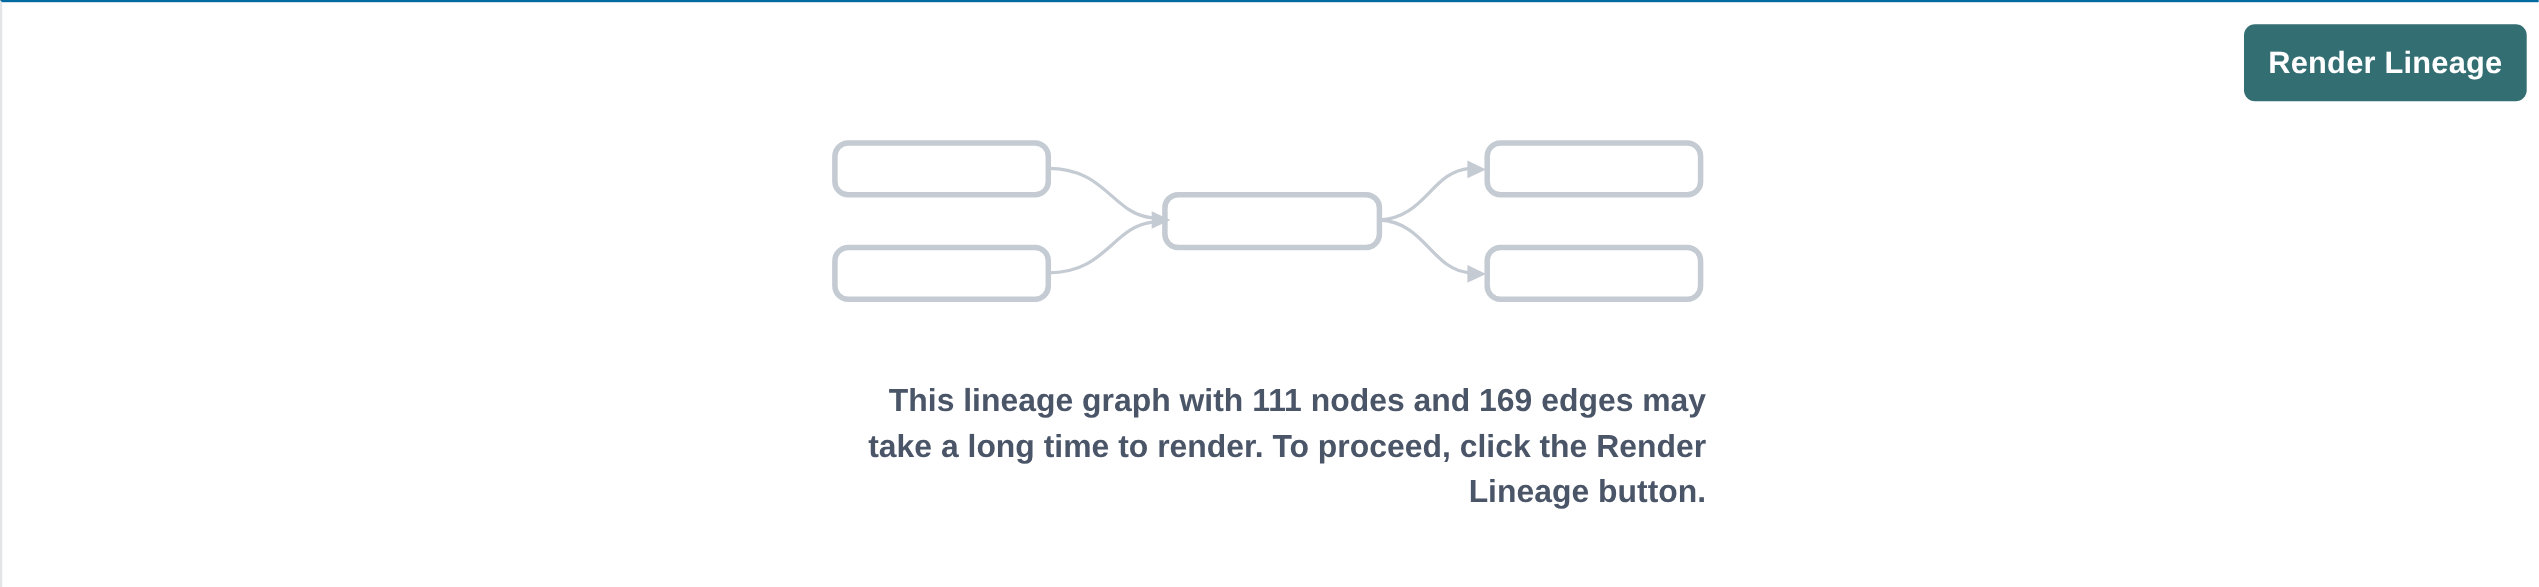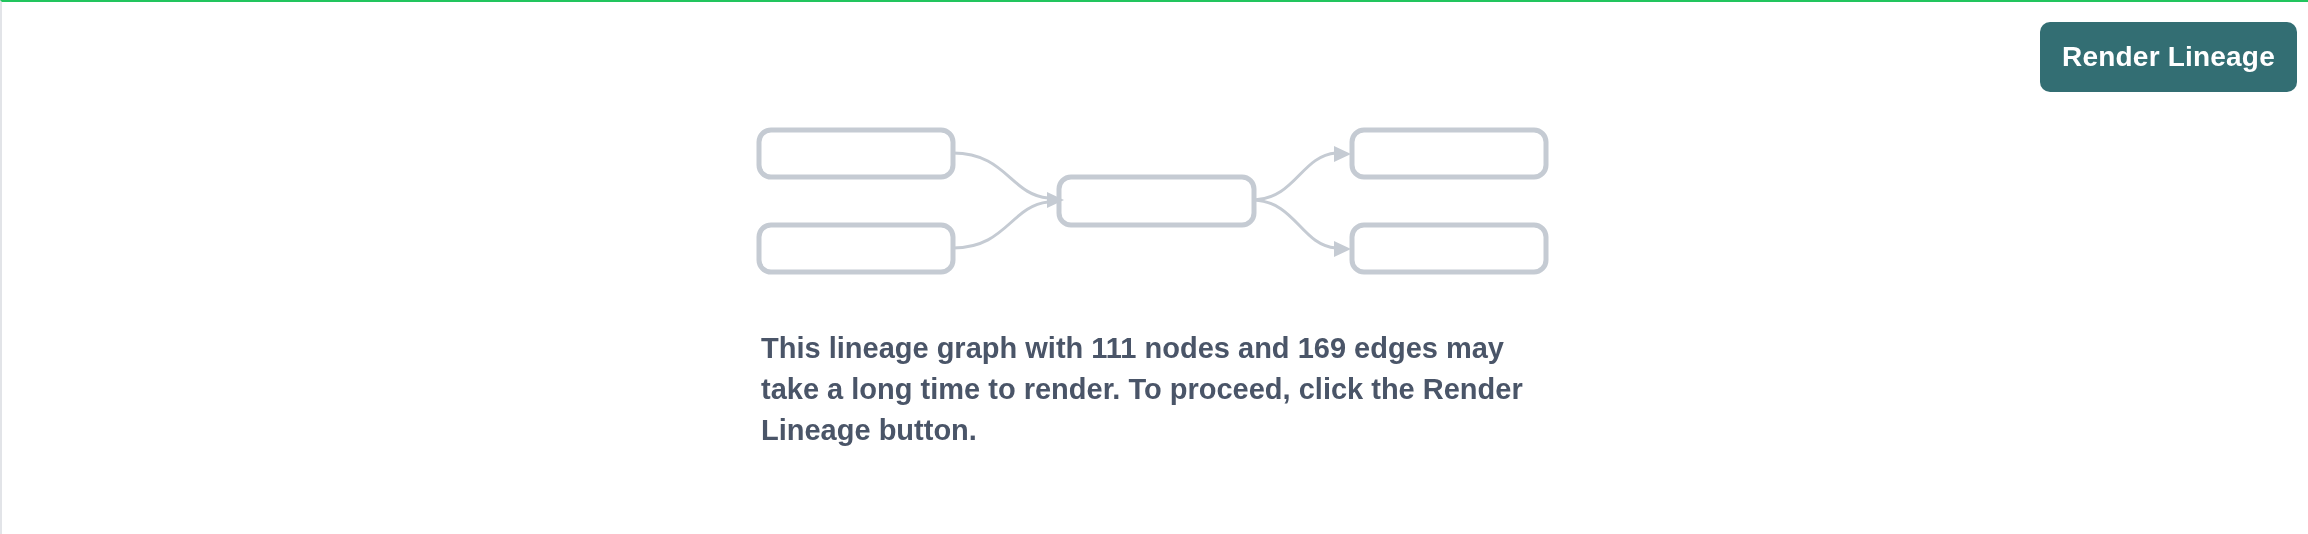--- a/index.html
+++ b/index.html
@@ -10,21 +10,21 @@
     background: #ffffff;
     font-family: "Liberation Sans", sans-serif;
     overflow: hidden;
   }
 
   #lineage-panel {
     position: relative;
     width: 2308px;
     height: 534px;
     background: #ffffff;
-    border-top: 2px solid #22c55e;
+    border-top: 2px solid #0369a1;
     border-left: 2px solid #e2e4e8;
   }
 
   
   #render-lineage-button {
     position: absolute;
     left: 2038px;
     top: 20px;
     width: 257px;
     height: 70px;
@@ -56,23 +56,23 @@
     justify-content: flex-start;
     padding-top: 118px;
     pointer-events: none;
   }
 
   #placeholder-graph-illustration {
     display: block;
   }
 
   #placeholder-message {
-    margin-top: 48px;
+    margin-top: 65px;
     width: 790px;
-    text-align: left;
+    text-align: right;
     color: #4a5568;
     font-family: "Liberation Sans", sans-serif;
     font-size: 29px;
     font-weight: bold;
     line-height: 1.42;
   }
 
   .graph-node-rect {
     fill: none;
     stroke: #c5cbd3;

